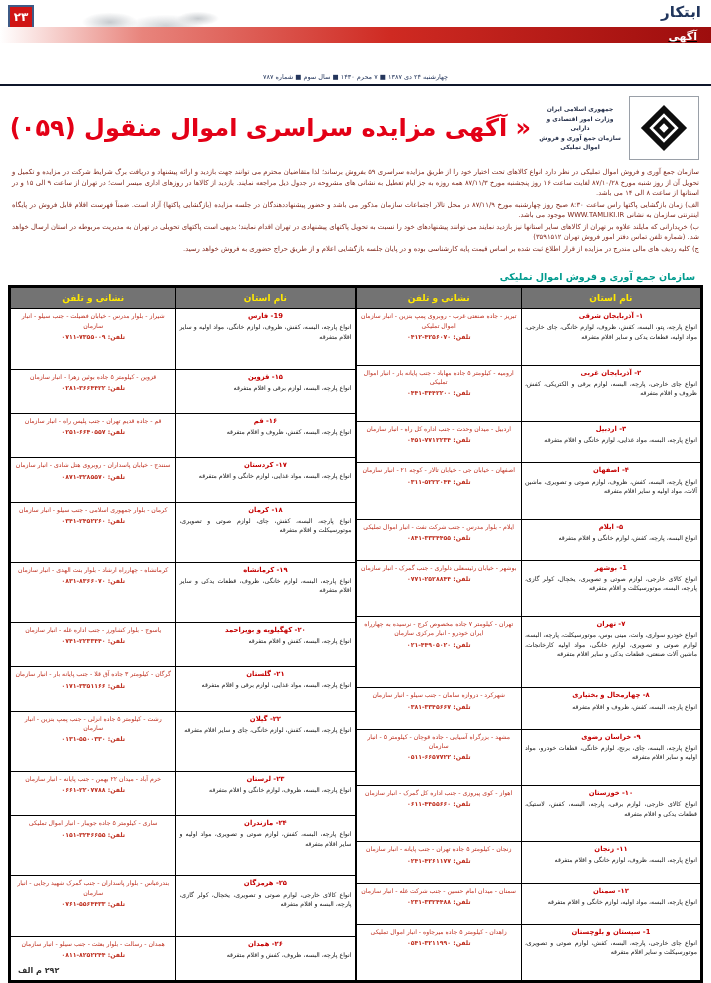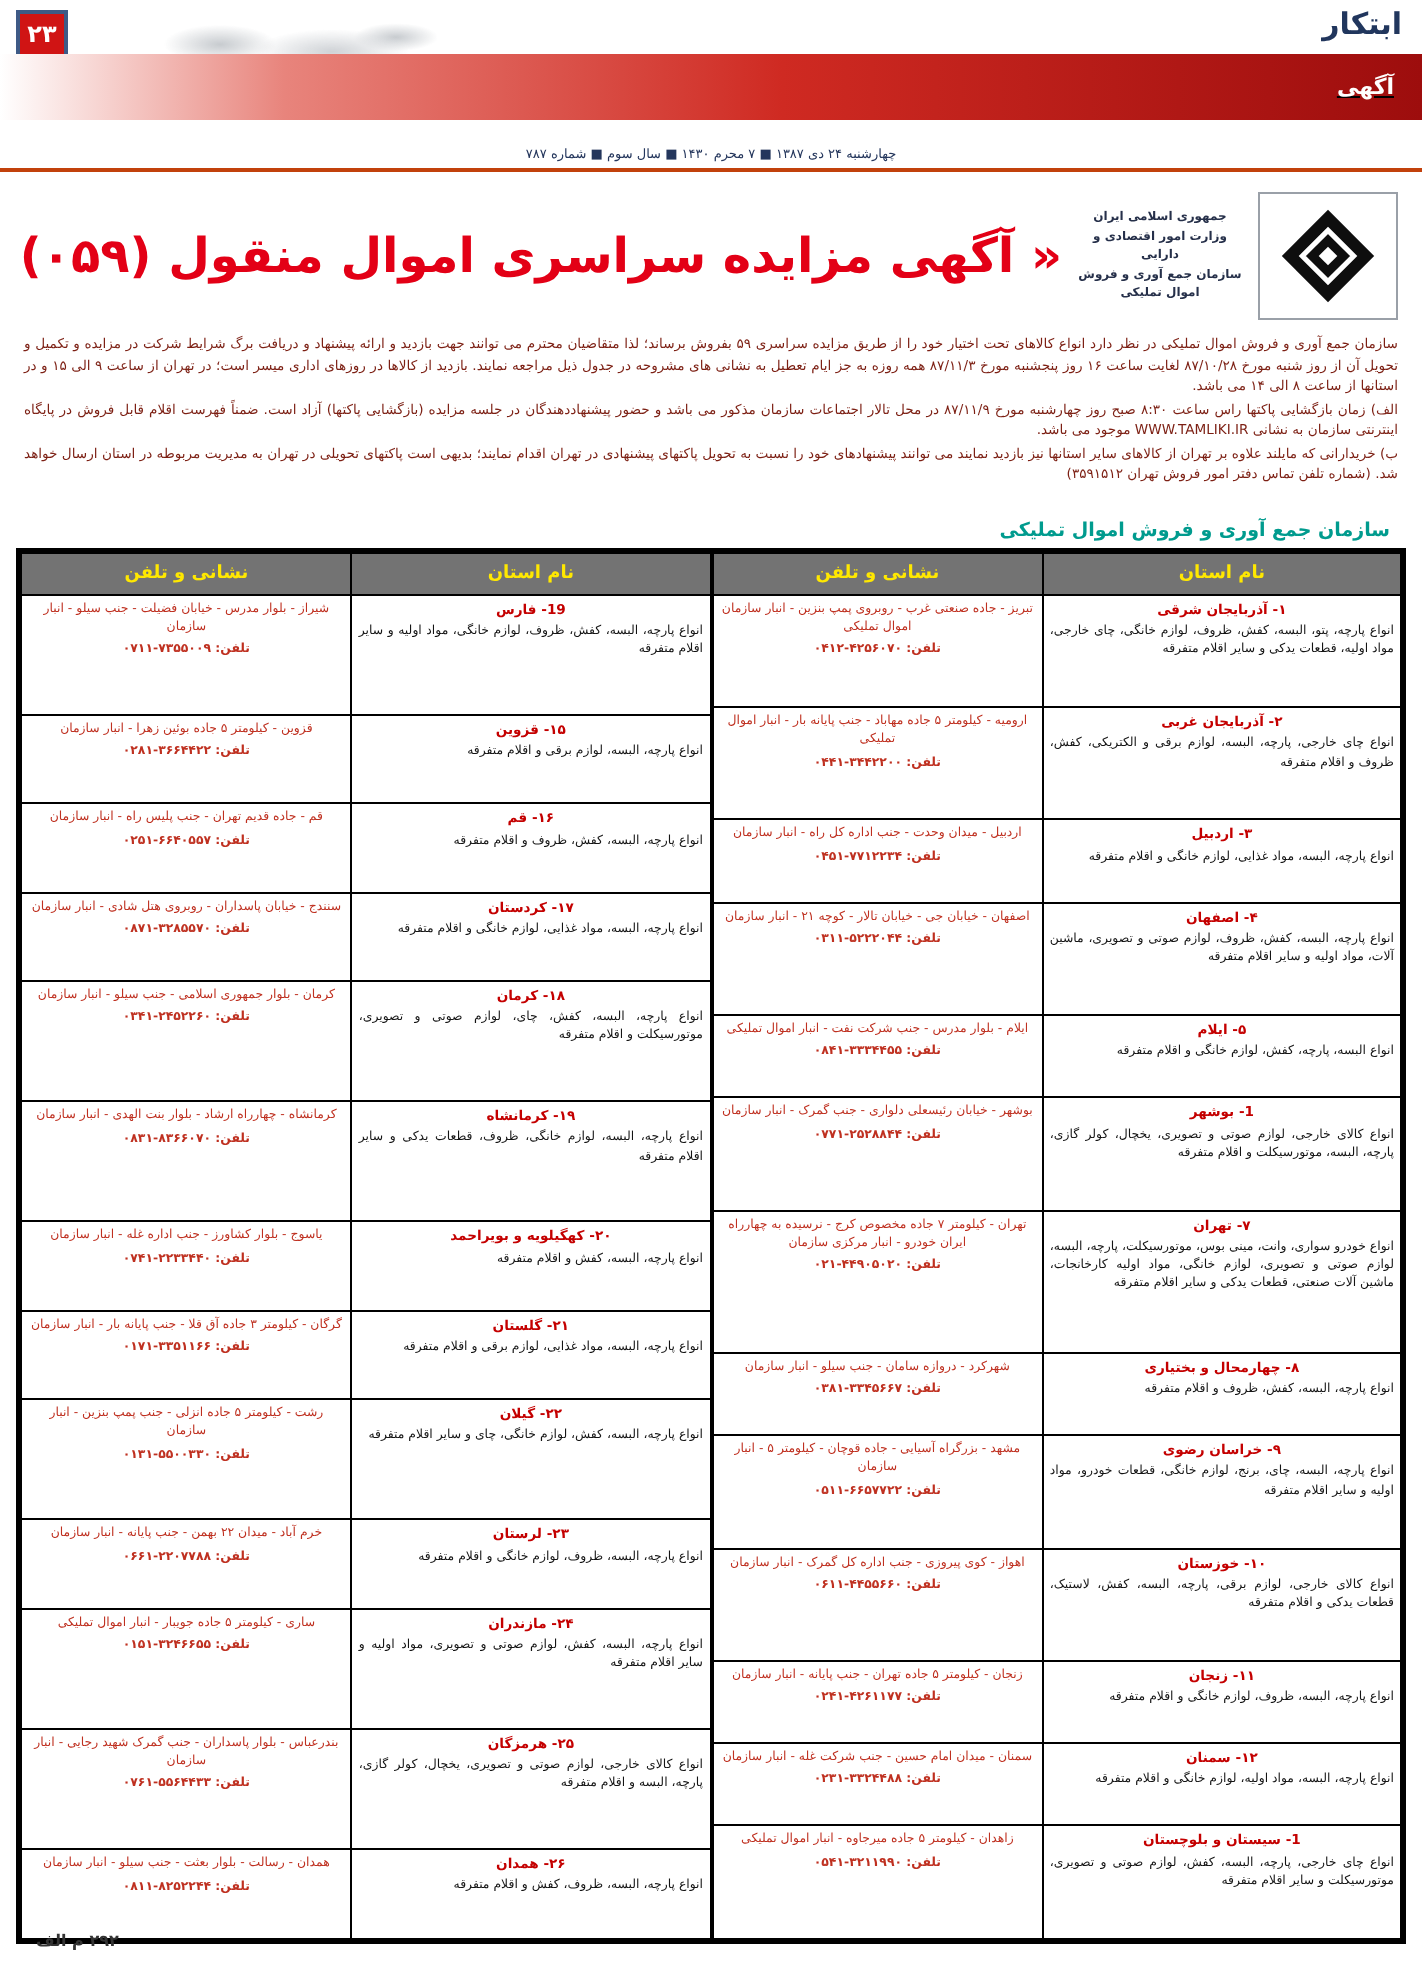--- a/index.html
+++ b/index.html
@@ -21,28 +21,28 @@
     font-size:15px;letter-spacing:1px;
   }
   .map-blob{
     position:absolute;left:62px;top:6px;width:160px;height:36px;opacity:.55;
     background:
       radial-gradient(ellipse 40px 14px at 30% 45%, #9aa1a8 0%, transparent 70%),
       radial-gradient(ellipse 55px 16px at 65% 55%, #a8aeb5 0%, transparent 70%),
       radial-gradient(ellipse 30px 10px at 85% 35%, #9aa1a8 0%, transparent 70%);
   }
   .red-band{
-    position:absolute;top:27px;right:0;left:0;height:33px;
+    position:absolute;top:27px;right:0;left:0;height:16px;
     background:linear-gradient(to left,#9d0d0d 0%,#cf2a22 45%,#e8847c 80%,#ffffff 100%);
-    display:flex;align-items:center;text-decoration:underline;
+    display:flex;align-items:flex-end;text-decoration:underline;
   }
   .band-label{color:#ffffff;font-weight:bold;font-size:11px;padding-right:14px;}
   .issue-line{
     position:absolute;bottom:0;right:0;left:0;
-    border-bottom:2px solid #c2410c;
+    border-bottom:2px solid #0f172a;
     color:#24365c;font-size:6.5px;text-align:center;padding-bottom:3px;
   }
   
   .notice-head{
     display:flex;align-items:center;gap:6px;
     padding:8px 12px 2px 12px;height:68px;
   }
   .logo-box{
     width:68px;height:62px;border:1px solid #9aa0a8;flex:0 0 auto;
     display:flex;align-items:center;justify-content:center;background:#fff;
@@ -112,20 +112,21 @@
       <div>وزارت امور اقتصادی و دارایی</div>
       <div>سازمان جمع آوری و فروش اموال تملیکی</div>
     </div>
     <h1 class="headline">« آگهی مزایده سراسری اموال منقول (۰۵۹) »</h1>
   </div>
 
   <div class="notice-body">
     <p>سازمان جمع آوری و فروش اموال تملیکی در نظر دارد انواع کالاهای تحت اختیار خود را از طریق مزایده سراسری ۵۹ بفروش برساند؛ لذا متقاضیان محترم می توانند جهت بازدید و ارائه پیشنهاد و دریافت برگ شرایط شرکت در مزایده و تکمیل و تحویل آن از روز شنبه مورخ ۸۷/۱۰/۲۸ لغایت ساعت ۱۶ روز پنجشنبه مورخ ۸۷/۱۱/۳ همه روزه به جز ایام تعطیل به نشانی های مشروحه در جدول ذیل مراجعه نمایند. بازدید از کالاها در روزهای اداری میسر است؛ در تهران از ساعت ۹ الی ۱۵ و در استانها از ساعت ۸ الی ۱۴ می باشد.</p>
     <p>الف) زمان بازگشایی پاکتها راس ساعت ۸:۳۰ صبح روز چهارشنبه مورخ ۸۷/۱۱/۹ در محل تالار اجتماعات سازمان مذکور می باشد و حضور پیشنهاددهندگان در جلسه مزایده (بازگشایی پاکتها) آزاد است. ضمناً فهرست اقلام قابل فروش در پایگاه اینترنتی سازمان به نشانی WWW.TAMLIKI.IR موجود می باشد.</p>
     <p>ب) خریدارانی که مایلند علاوه بر تهران از کالاهای سایر استانها نیز بازدید نمایند می توانند پیشنهادهای خود را نسبت به تحویل پاکتهای پیشنهادی در تهران اقدام نمایند؛ بدیهی است پاکتهای تحویلی در تهران به مدیریت مربوطه در استان ارسال خواهد شد. (شماره تلفن تماس دفتر امور فروش تهران ۳۵۹۱۵۱۲)</p>
+    <p>ج) کلیه ردیف های مالی مندرج در مزایده از قرار اطلاع ثبت شده بر اساس قیمت پایه کارشناسی بوده و در پایان جلسه بازگشایی اعلام و از طریق حراج حضوری به فروش خواهد رسید.</p>
   </div>
 
   <div class="org-name">سازمان جمع آوری و فروش اموال تملیکی</div>
 
   <div class="table-area">
     <table class="half">
       <colgroup>
           <col class="c-name">
           <col class="c-addr">
         </colgroup>

